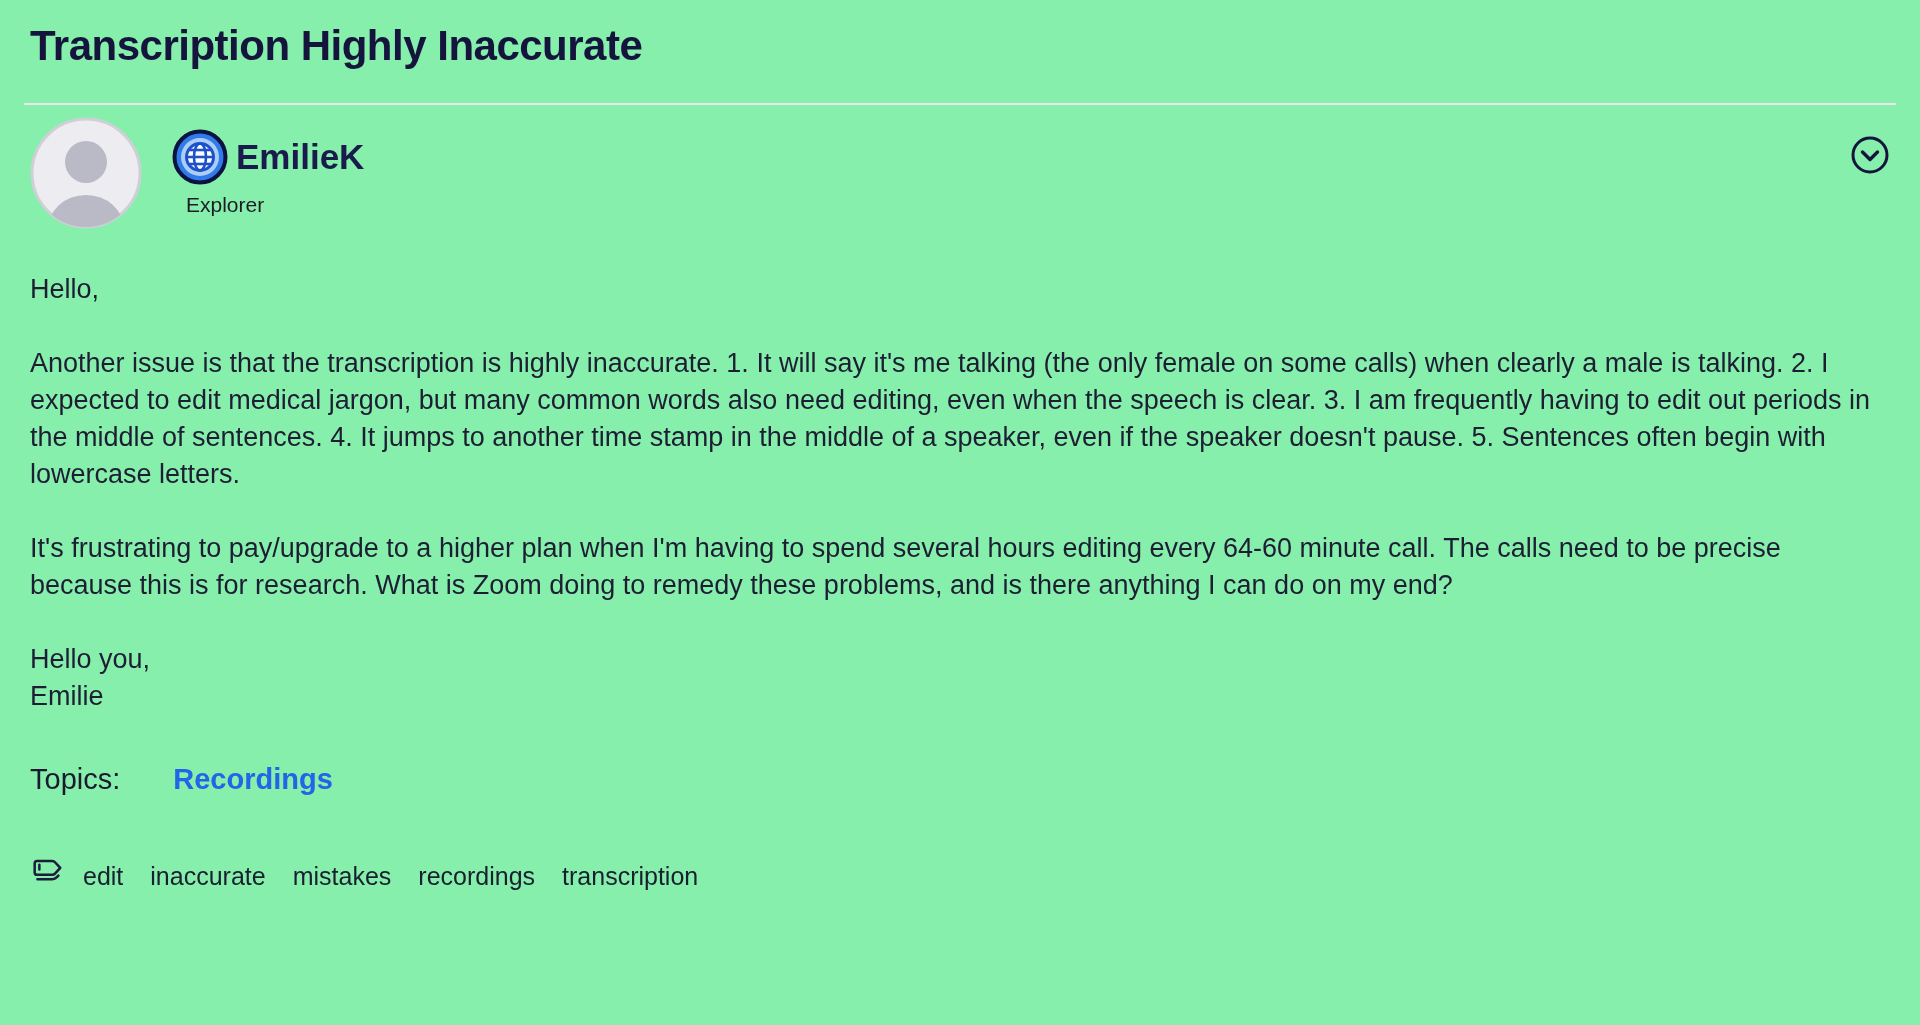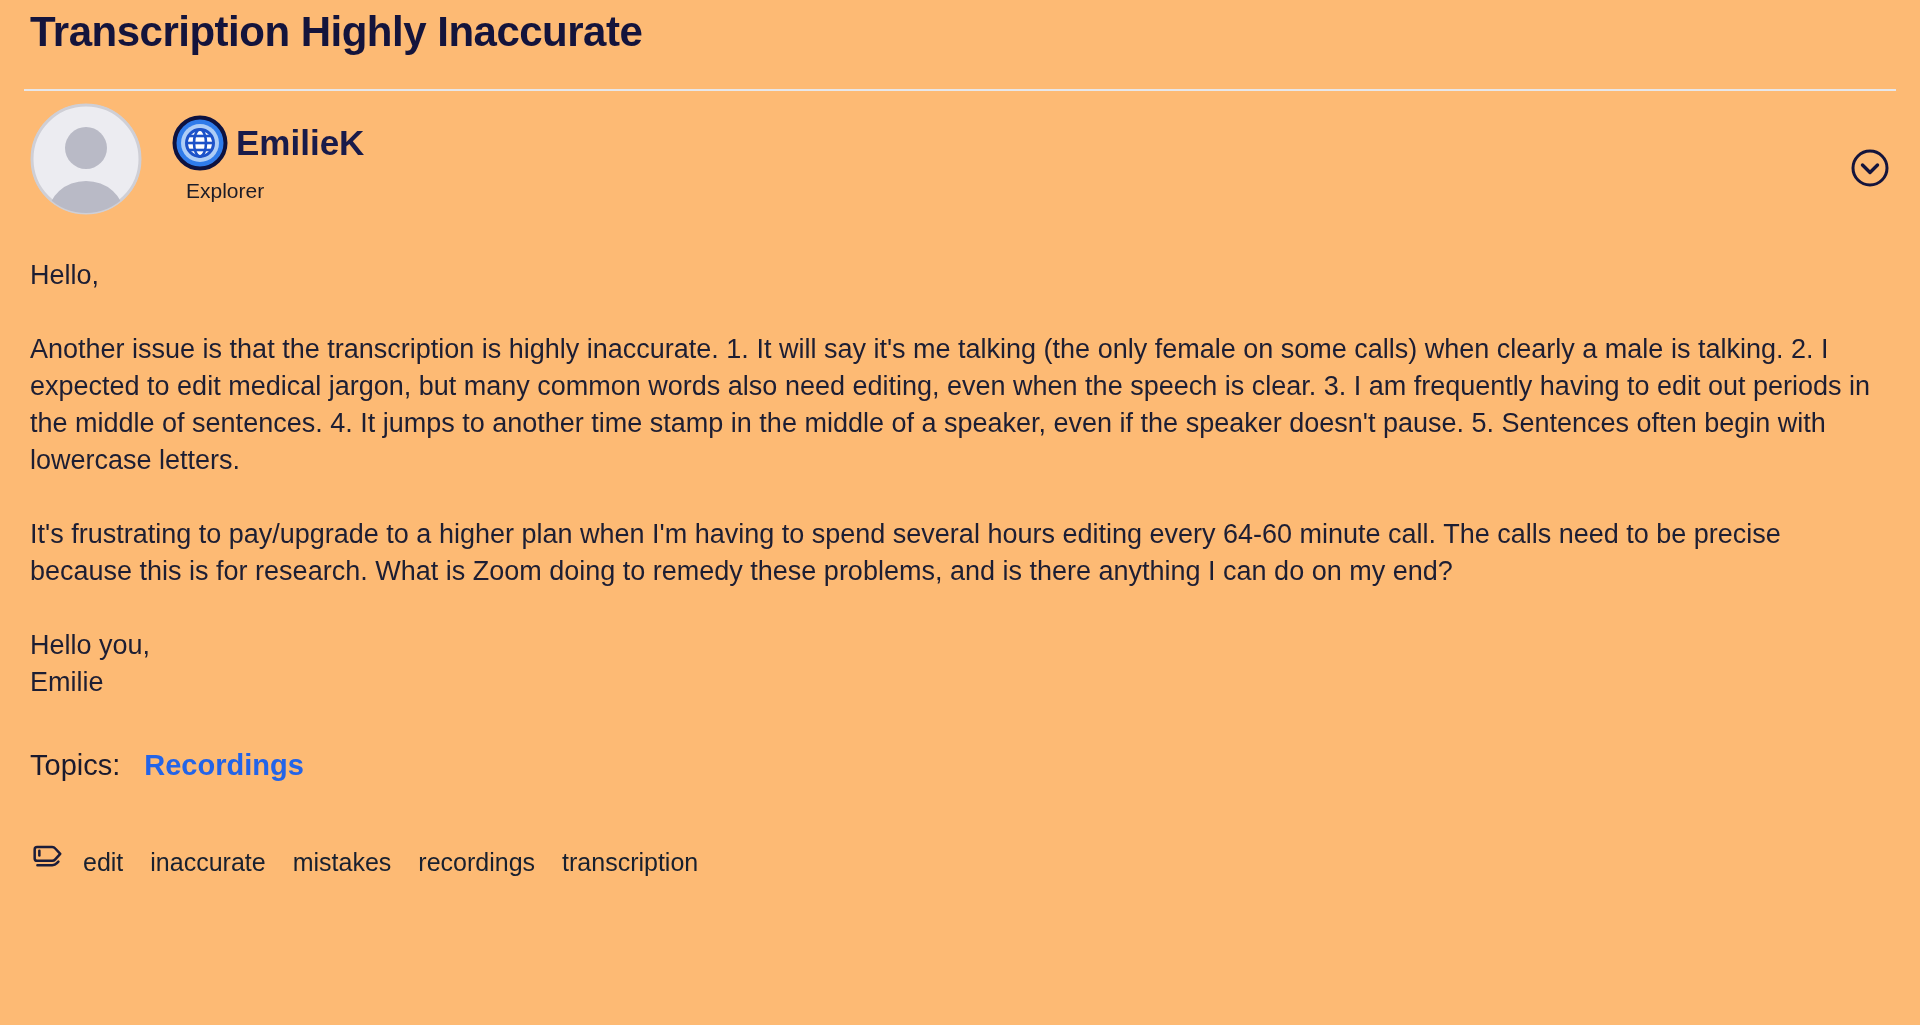--- a/index.html
+++ b/index.html
@@ -5,43 +5,43 @@
   * { margin: 0; padding: 0; box-sizing: border-box; }
   html, body {
     width: 1920px;
     background: #ffffff;
     font-family: "Liberation Sans", "DejaVu Sans", sans-serif;
     color: #1d1e33;
   }
   .page {
     width: 1920px;
     height: 1025px;
-    background: #fdba74;
-    padding: 6px 30px 0 30px;
+    background: #86efac;
+    padding: 20px 30px 0 30px;
     position: relative;
     overflow: hidden;
   }
   
   .post-title {
     font-size: 42px;
     font-weight: 800;
     letter-spacing: -0.5px;
     color: #14143c;
     margin-top: 2px;
   }
   .divider {
     border: none;
     border-top: 2px solid #e7e7ea;
     margin: 33px -6px 0 -6px;
   }
   
   .post-header {
     display: flex;
     justify-content: space-between;
-    align-items: center;
+    align-items: flex-start;
     margin-top: 12px;
     gap: 44px;
   }
   .author-block { display: flex; align-items: flex-start; }
   .avatar {
     width: 112px; height: 112px;
     border-radius: 50%;
     overflow: hidden;
     flex: 0 0 auto;
   }
@@ -87,20 +87,21 @@
     color: #1d1e33;
     margin-bottom: 37px;
     max-width: 1866px;
   }
   .post-body p.signature { margin-bottom: 0; }
   
   .topics-row {
     display: flex;
     align-items: baseline;
     margin-top: 48px;
+    gap: 29px;
   }
   .topics-label { font-size: 29px; color: #1a1a2e; }
   .topic-link {
     font-size: 29px;
     font-weight: 800;
     color: #2364e8;
     text-decoration: none;
     margin-left: 24px;
     cursor: pointer;
   }

